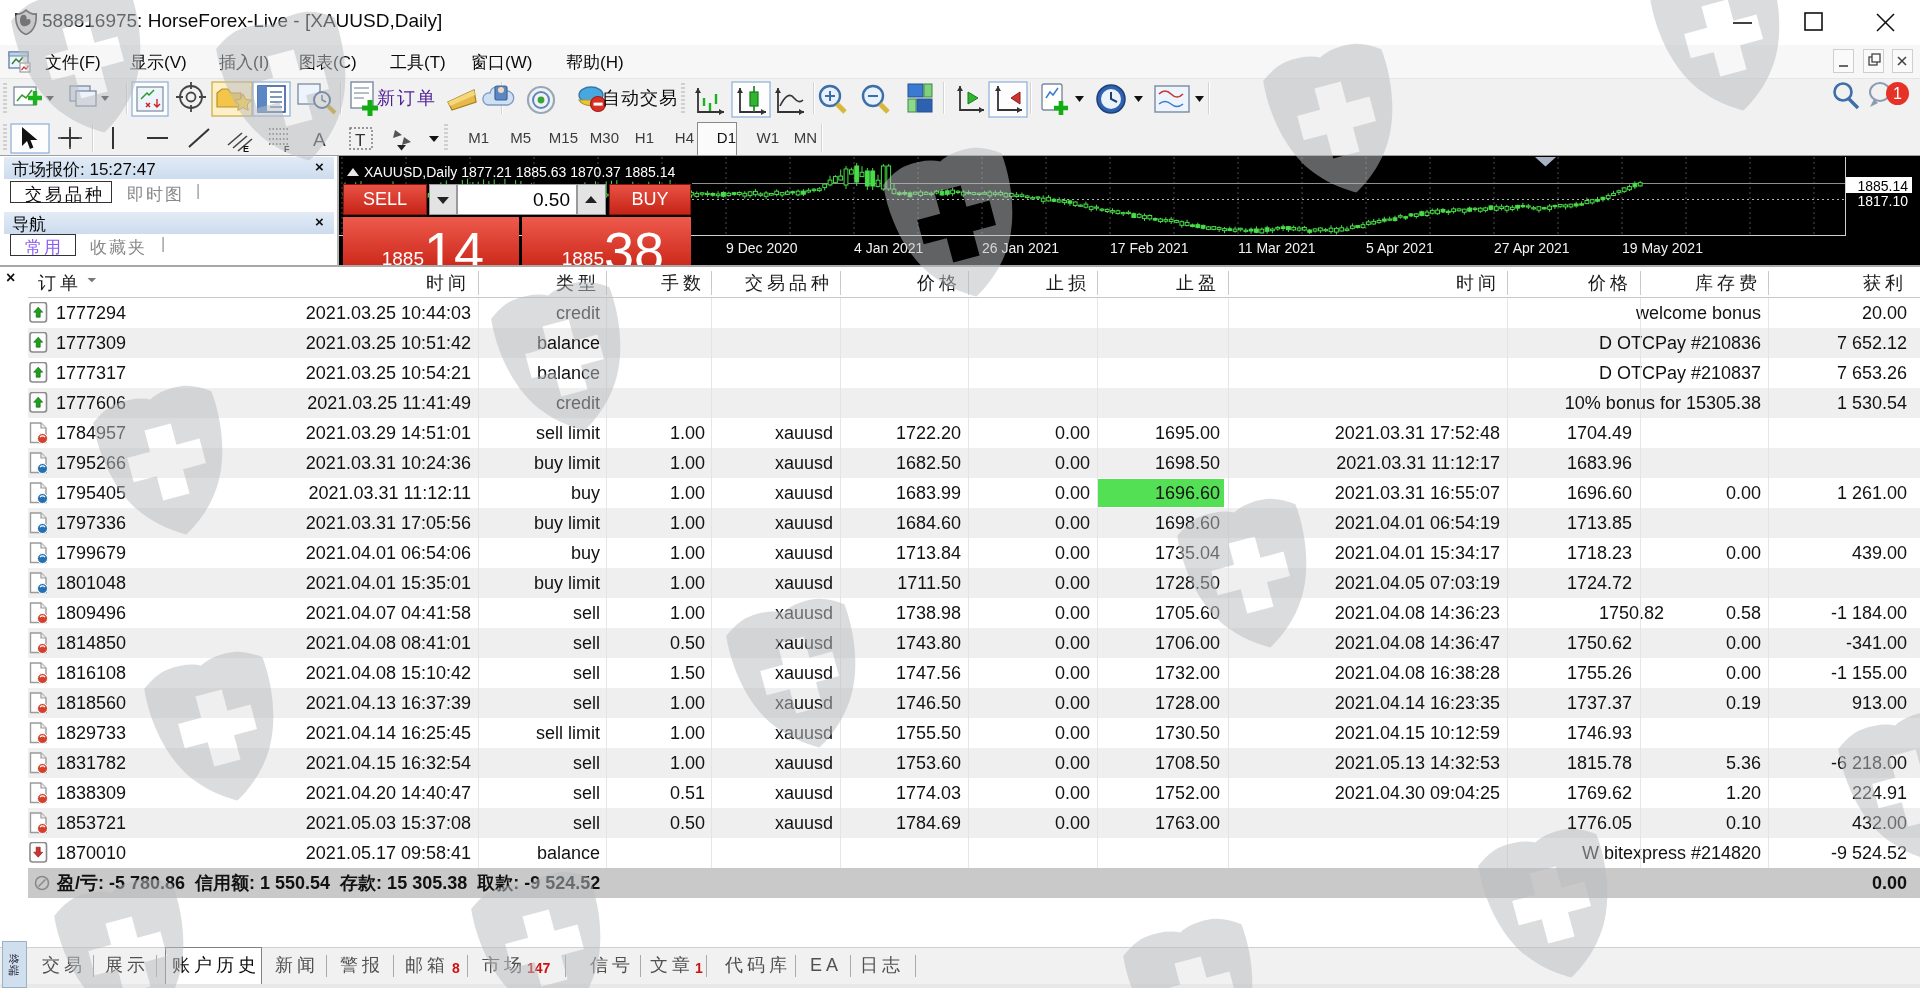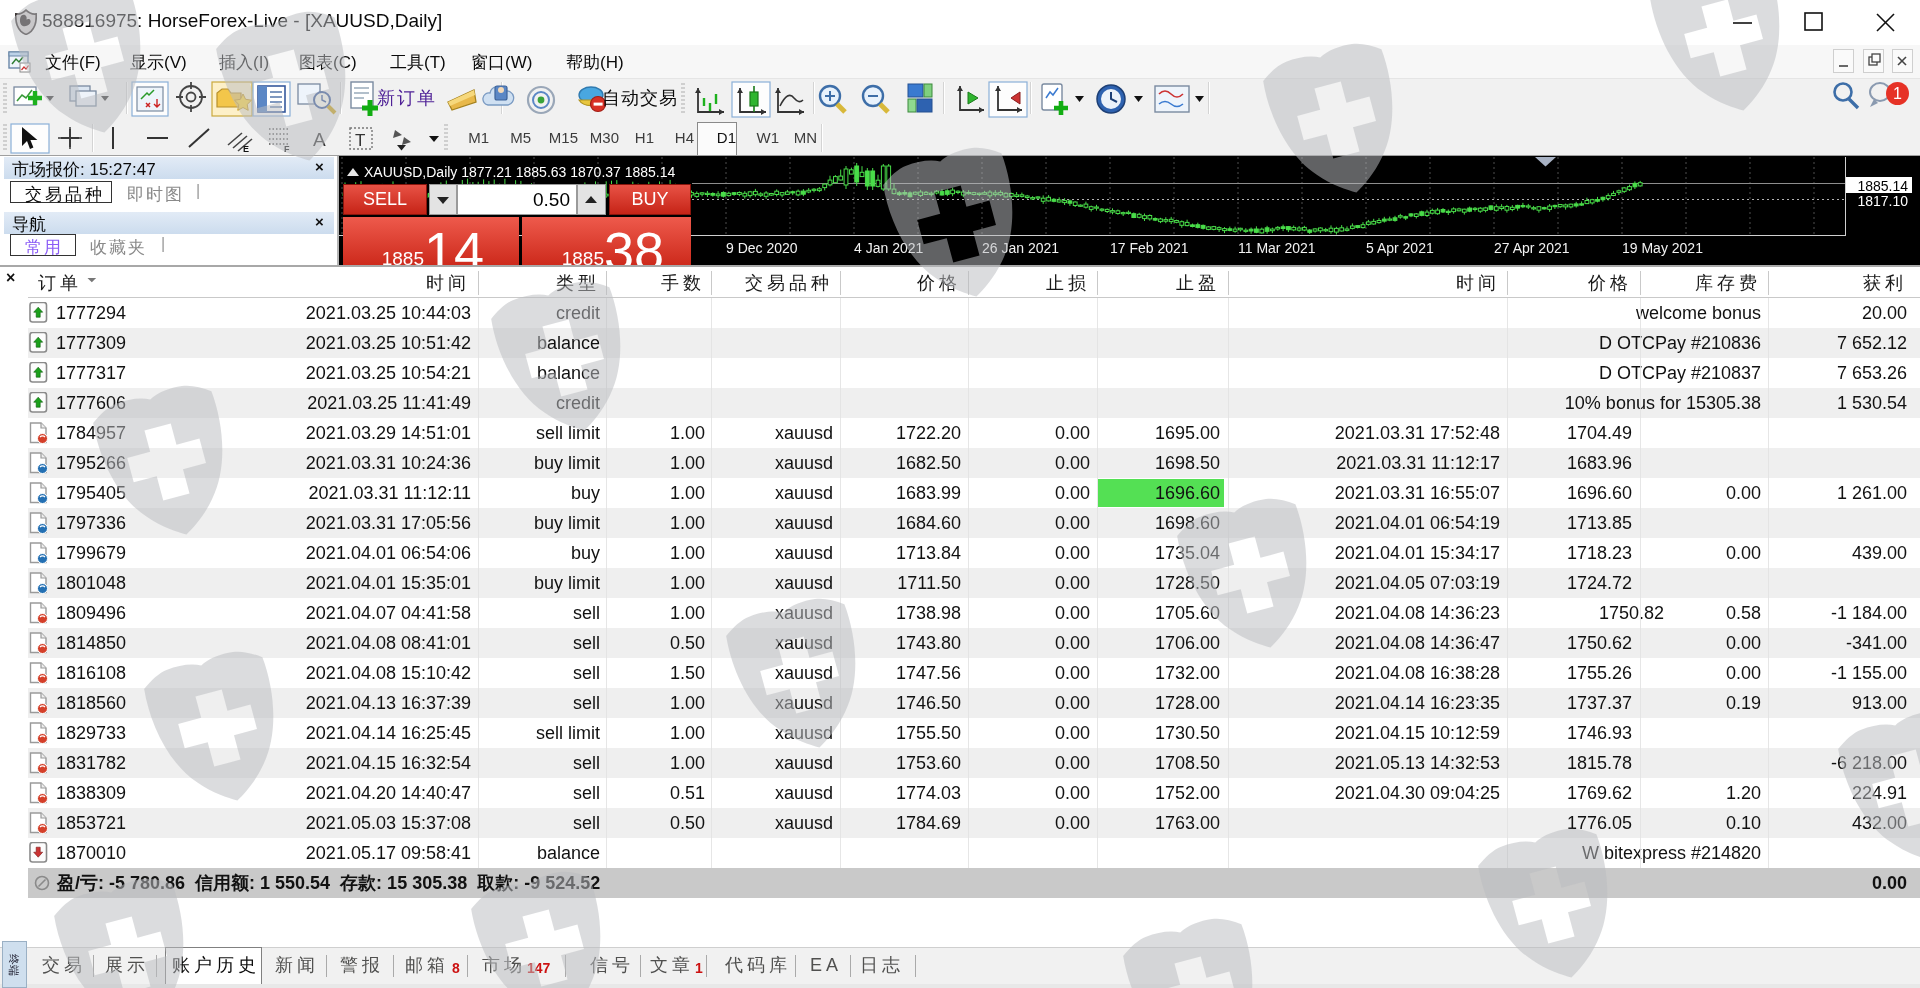--- a/index.html
+++ b/index.html
@@ -1072,20 +1072,21 @@
 <div class="cell" style="left:56px;top:748px">1831782</div>
 <div class="cell r" style="left:211px;top:748px;width:260px">2021.04.15 16:32:54</div>
 <div class="cell r" style="left:340px;top:748px;width:260px">sell</div>
 <div class="cell r" style="left:445px;top:748px;width:260px">1.00</div>
 <div class="cell r" style="left:573px;top:748px;width:260px">xauusd</div>
 <div class="cell r" style="left:701px;top:748px;width:260px">1753.60</div>
 <div class="cell r" style="left:830px;top:748px;width:260px">0.00</div>
 <div class="cell r" style="left:960px;top:748px;width:260px">1708.50</div>
 <div class="cell r" style="left:1240px;top:748px;width:260px">2021.05.13 14:32:53</div>
 <div class="cell r" style="left:1372px;top:748px;width:260px">1815.78</div>
+<div class="cell r" style="left:1501px;top:748px;width:260px">5.36</div>
 <div class="cell r" style="left:1647px;top:748px;width:260px">-6 218.00</div>
 <div class="abs" style="left:28px;top:778px;width:1892px;height:30px;background:#ffffff"></div>
 <svg class="abs" style="left:29px;top:782px" width="20" height="22">
       <path d="M1.5 1 h10.5 l5 5 v14.5 h-15.5 z" fill="#fff" stroke="#9a9a9a" stroke-width="1.4"></path>
       <path d="M12 1 v5 h5" fill="#eee" stroke="#9a9a9a" stroke-width="1.2"></path>
       <circle cx="13.5" cy="16.5" r="5" fill="#d4402a" stroke="#fff" stroke-width="1"></circle>
       <path d="M11 15 a3.5 3.5 0 0 1 5 0" stroke="#fff" stroke-width="1.2" fill="none"></path>
     </svg>
 <div class="cell" style="left:56px;top:778px">1838309</div>
 <div class="cell r" style="left:211px;top:778px;width:260px">2021.04.20 14:40:47</div>
@@ -1119,20 +1120,21 @@
 <div class="cell r" style="left:1647px;top:808px;width:260px">432.00</div>
 <div class="abs" style="left:28px;top:838px;width:1892px;height:30px;background:#ffffff"></div>
 <svg class="abs" style="left:29px;top:842px" width="19" height="21">
       <rect x="1" y="0.5" width="16.5" height="19.5" rx="2.5" fill="#fcfcfc" stroke="#8a8a8a" stroke-width="1.6"></rect>
       <path d="M9 14 l4.5 -5 h-2.5 v-5 h-4 v5 h-2.5 z" transform="translate(0.2,1.2)" fill="#c33" stroke="#7a1515" stroke-width="0.6"></path>
     </svg>
 <div class="cell" style="left:56px;top:838px">1870010</div>
 <div class="cell r" style="left:211px;top:838px;width:260px">2021.05.17 09:58:41</div>
 <div class="cell r" style="left:340px;top:838px;width:260px">balance</div>
 <div class="cell r" style="left:1361px;top:838px;width:400px">W bitexpress #214820</div>
+<div class="cell r" style="left:1647px;top:838px;width:260px">-9 524.52</div>
 <div class="abs" style="left:478px;top:298px;width:1px;height:570px;background:#e2e2e2;opacity:.85"></div>
 <div class="abs" style="left:606px;top:298px;width:1px;height:570px;background:#e2e2e2;opacity:.85"></div>
 <div class="abs" style="left:711px;top:298px;width:1px;height:570px;background:#e2e2e2;opacity:.85"></div>
 <div class="abs" style="left:840px;top:298px;width:1px;height:570px;background:#e2e2e2;opacity:.85"></div>
 <div class="abs" style="left:968px;top:298px;width:1px;height:570px;background:#e2e2e2;opacity:.85"></div>
 <div class="abs" style="left:1097px;top:298px;width:1px;height:570px;background:#e2e2e2;opacity:.85"></div>
 <div class="abs" style="left:1228px;top:298px;width:1px;height:570px;background:#e2e2e2;opacity:.85"></div>
 <div class="abs" style="left:1507px;top:298px;width:1px;height:570px;background:#e2e2e2;opacity:.85"></div>
 <div class="abs" style="left:1640px;top:298px;width:1px;height:570px;background:#e2e2e2;opacity:.85"></div>
 <div class="abs" style="left:1768px;top:298px;width:1px;height:570px;background:#e2e2e2;opacity:.85"></div>

